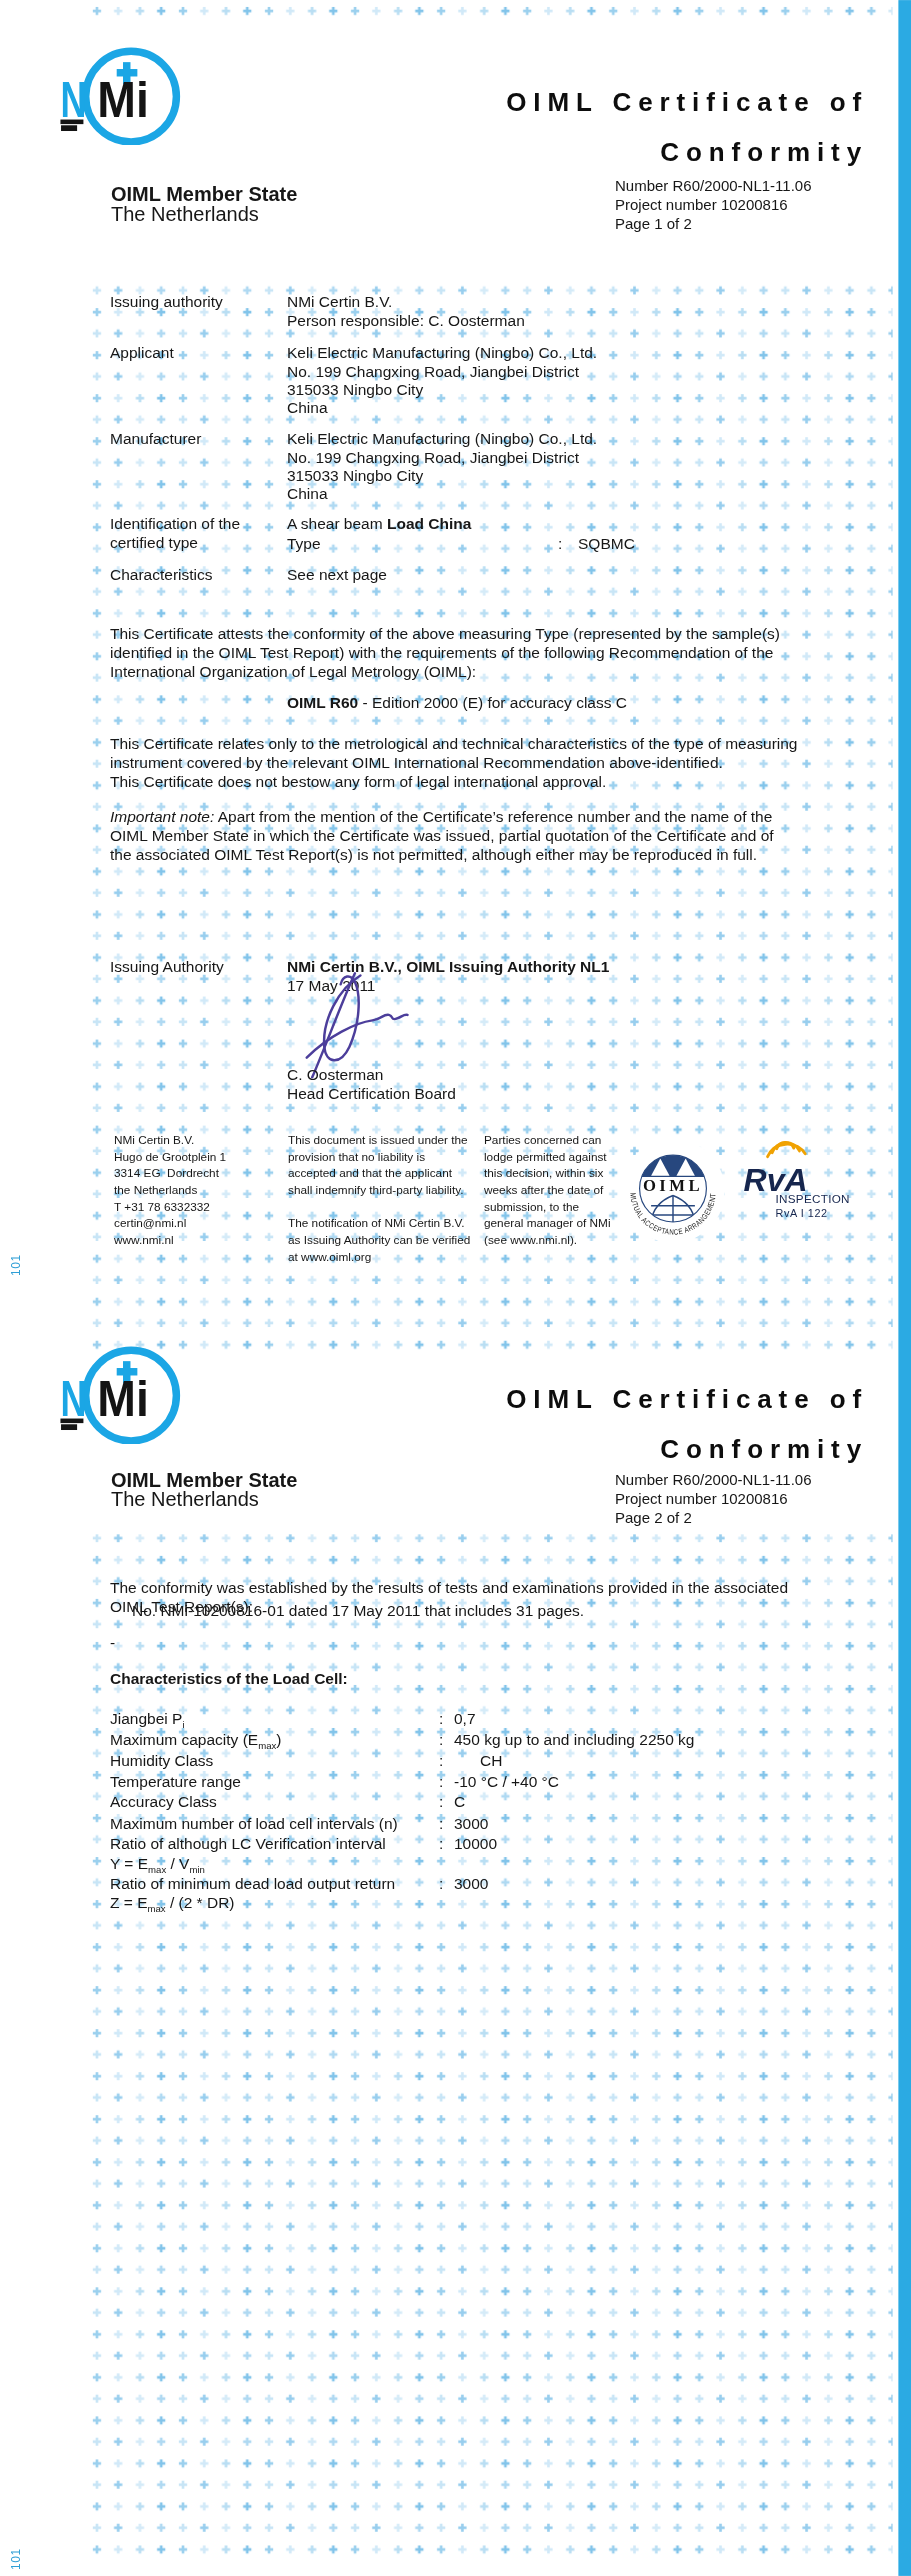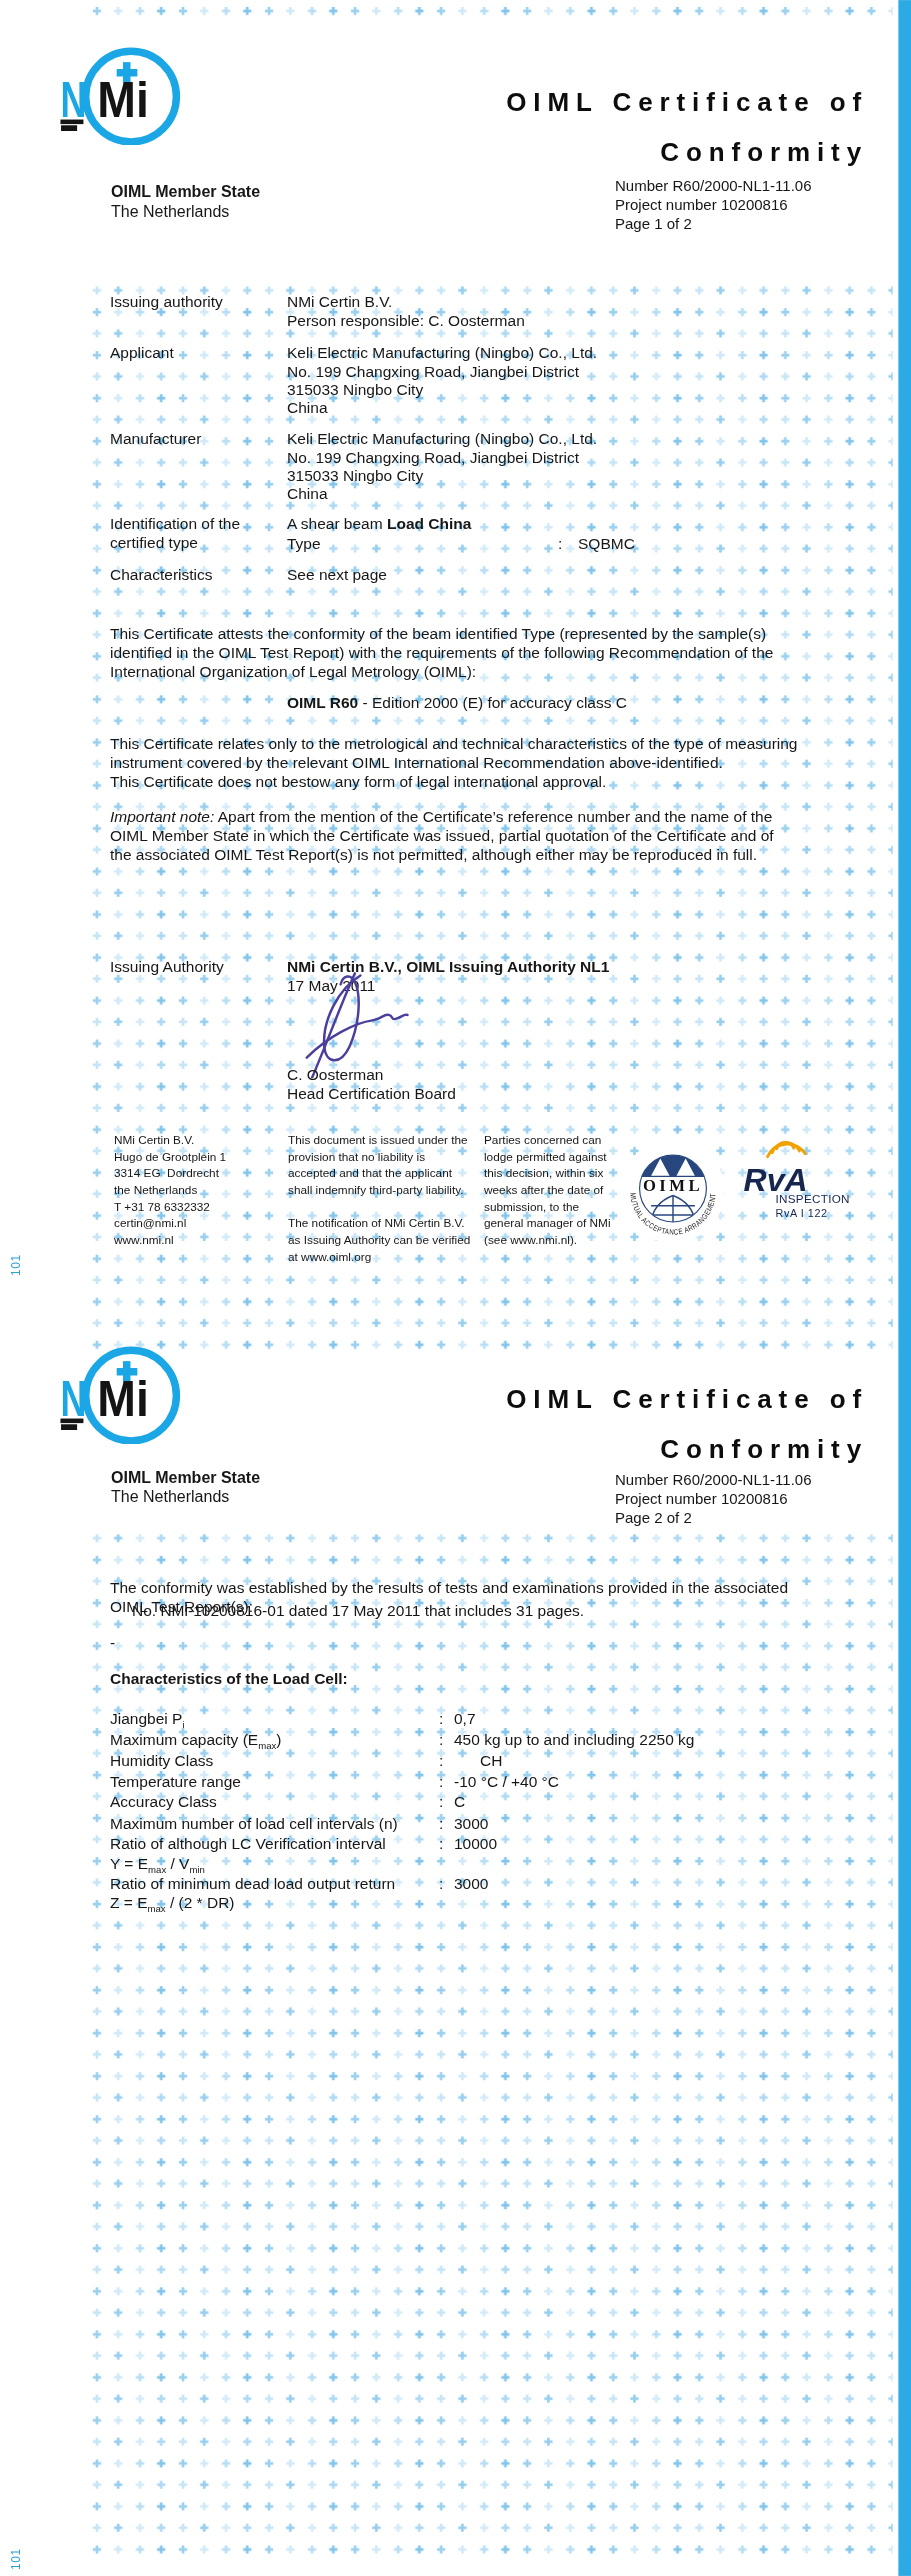--- a/index.html
+++ b/index.html
@@ -5,21 +5,21 @@
   html,body{margin:0;padding:0}
   body{
     width:911px;height:2576px;position:relative;background:#ffffff;
     font-family:"Liberation Sans",sans-serif;overflow:hidden;
   }
   .t{position:absolute;white-space:pre;font-size:15.5px;line-height:1.2;color:#171717}
   .b{font-weight:bold}
   .i{font-style:italic}
   .sm{font-size:11.8px}
   .num{font-size:15px}
-  .ms{font-size:16px}
+  .ms{font-size:20px}
   .title{font-size:26px;font-weight:bold;letter-spacing:6.9px;color:#0d0d0d}
   .titlebox{position:absolute;left:373px;width:495px;text-align:right;white-space:pre}
   .t sub{font-size:0.62em;line-height:0}
   .edge{position:absolute;font-size:12px;color:#2f9fd6;transform:rotate(-90deg);transform-origin:0 0;letter-spacing:0.6px}
   svg{position:absolute;display:block}
 </style>
 </head>
 <body>
 
 <svg width="911" height="2576" viewBox="0 0 1588 4490" style="left:0;top:0">
@@ -87,21 +87,21 @@
 <span class="t" style="left:110px;top:515px">Identification of the</span>
 <span class="t" style="left:110px;top:534px">certified type</span>
 <span class="t" style="left:287px;top:515px"><span>A shear beam </span><span class="b">Load China</span></span>
 <span class="t" style="left:287px;top:535px">Type</span>
 <span class="t" style="left:558px;top:535px">:</span>
 <span class="t" style="left:578px;top:535px">SQBMC</span>
 
 <span class="t" style="left:110px;top:566px">Characteristics</span>
 <span class="t" style="left:287px;top:566px">See next page</span>
 
-<span class="t" style="left:110px;top:625px">This Certificate attests the conformity of the beam identified Type (represented by the sample(s)</span>
+<span class="t" style="left:110px;top:625px">This Certificate attests the conformity of the above measuring Type (represented by the sample(s)</span>
 <span class="t" style="left:110px;top:644px">identified in the OIML Test Report) with the requirements of the following Recommendation of the</span>
 <span class="t" style="left:110px;top:663px">International Organization of Legal Metrology (OIML):</span>
 
 <span class="t" style="left:287px;top:694px"><span class="b">OIML R60</span><span> - Edition 2000 (E) for accuracy class C</span></span>
 
 <span class="t" style="left:110px;top:735px">This Certificate relates only to the metrological and technical characteristics of the type of measuring</span>
 <span class="t" style="left:110px;top:754px">instrument covered by the relevant OIML International Recommendation above-identified.</span>
 <span class="t" style="left:110px;top:773px">This Certificate does not bestow any form of legal international approval.</span>
 
 <span class="t" style="left:110px;top:808px"><span class="i">Important note:</span><span> Apart from the mention of the Certificate’s reference number and the name of the</span></span>

